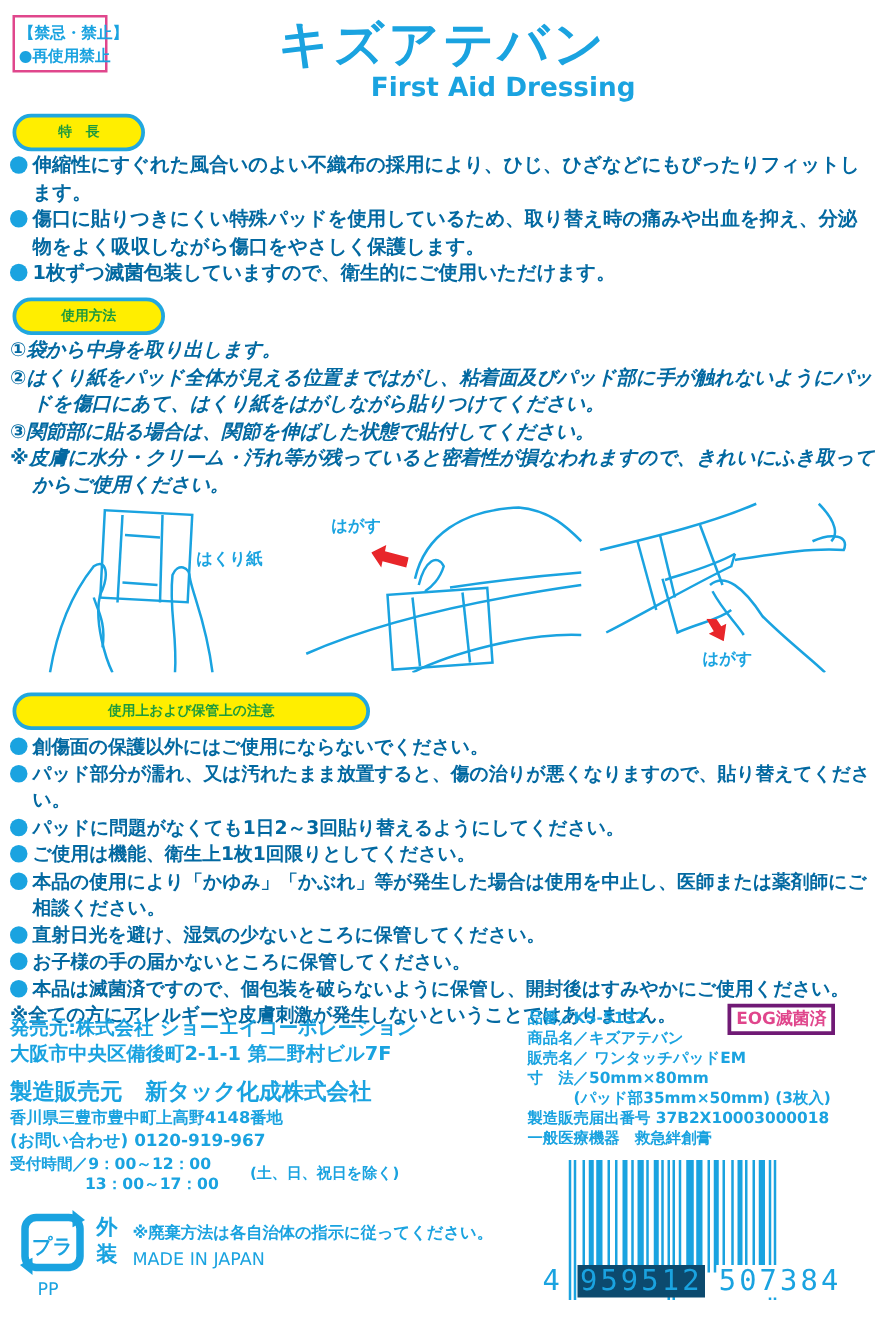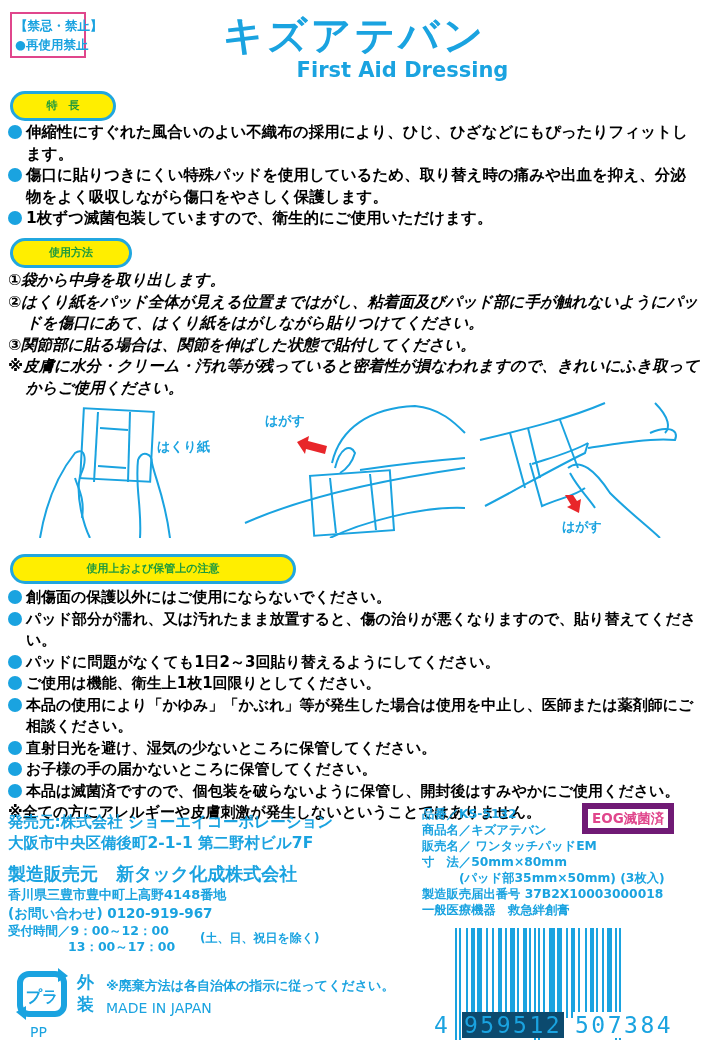--- a/index.html
+++ b/index.html
@@ -8,31 +8,31 @@
   .abs { position: absolute; }
   .warn-box { left: 10px; top: 12px; width: 76px; height: 46px; border: 2px solid #e0468c;
               box-sizing: border-box; font-size: 12.5px; font-weight: bold; line-height: 19px;
               padding: 2px 0 0 3px; color: #1aa3e0; white-space: nowrap; }
   .title-jp { left: 0; width: 709px; top: 8px; text-align: center; font-size: 40px; font-weight: bold;
               letter-spacing: 3px; color: #1aa3e0; }
   .title-en { left: 0; width: 709px; top: 58px; text-align: center; font-size: 21px; font-weight: bold;
               color: #1aa3e0; padding-left: 48px; }
   .badge { background: #ffee00; border: 3px solid #21a7df; border-radius: 18px; box-sizing: border-box;
            color: #1e9a3c; font-weight: bold; font-size: 11px; text-align: center; line-height: 24px; height: 30px; }
-  .para { font-size: 15.5px; font-weight: bold; line-height: 21.5px; color: #000000; }
+  .para { font-size: 15.5px; font-weight: bold; line-height: 21.5px; color: #0369a1; }
   .para .item { padding-left: 18px; text-indent: -18px; }
   .para .dot { display: inline-block; width: 14px; height: 14px; border-radius: 50%;
                background: #1aa3e0; margin-right: 4px; vertical-align: -2px; text-indent: 0; }
   .steps .item { padding-left: 18px; text-indent: -18px; font-style: italic; }
   .illus { top: 398px; height: 140px; }
   .illus svg { width: 100%; height: 100%; }
   .lbl { font-size: 13px; font-weight: bold; color: #1aa3e0; position: absolute; }
   .maker { font-size: 15.5px; font-weight: bold; line-height: 21px; }
   .spec { font-size: 12.3px; line-height: 16px; font-weight: bold; }
-  .eog { border: 6px solid #701a75; color: #e0468c; font-size: 13.5px; font-weight: bold;
+  .eog { border: 3px solid #701a75; color: #e0468c; font-size: 13.5px; font-weight: bold;
          padding: 0 4px; line-height: 19px; }
   .barcode { display: flex; align-items: flex-start; }
   .barcode span { background: #1aa3e0; display: inline-block; }
   .digits { font-size: 23px; letter-spacing: 2.5px; font-family: "DejaVu Sans Mono", monospace; }
 </style>
 </head>
 <body>
 
 <div class="abs warn-box">
   <div>【禁忌・禁止】</div>

